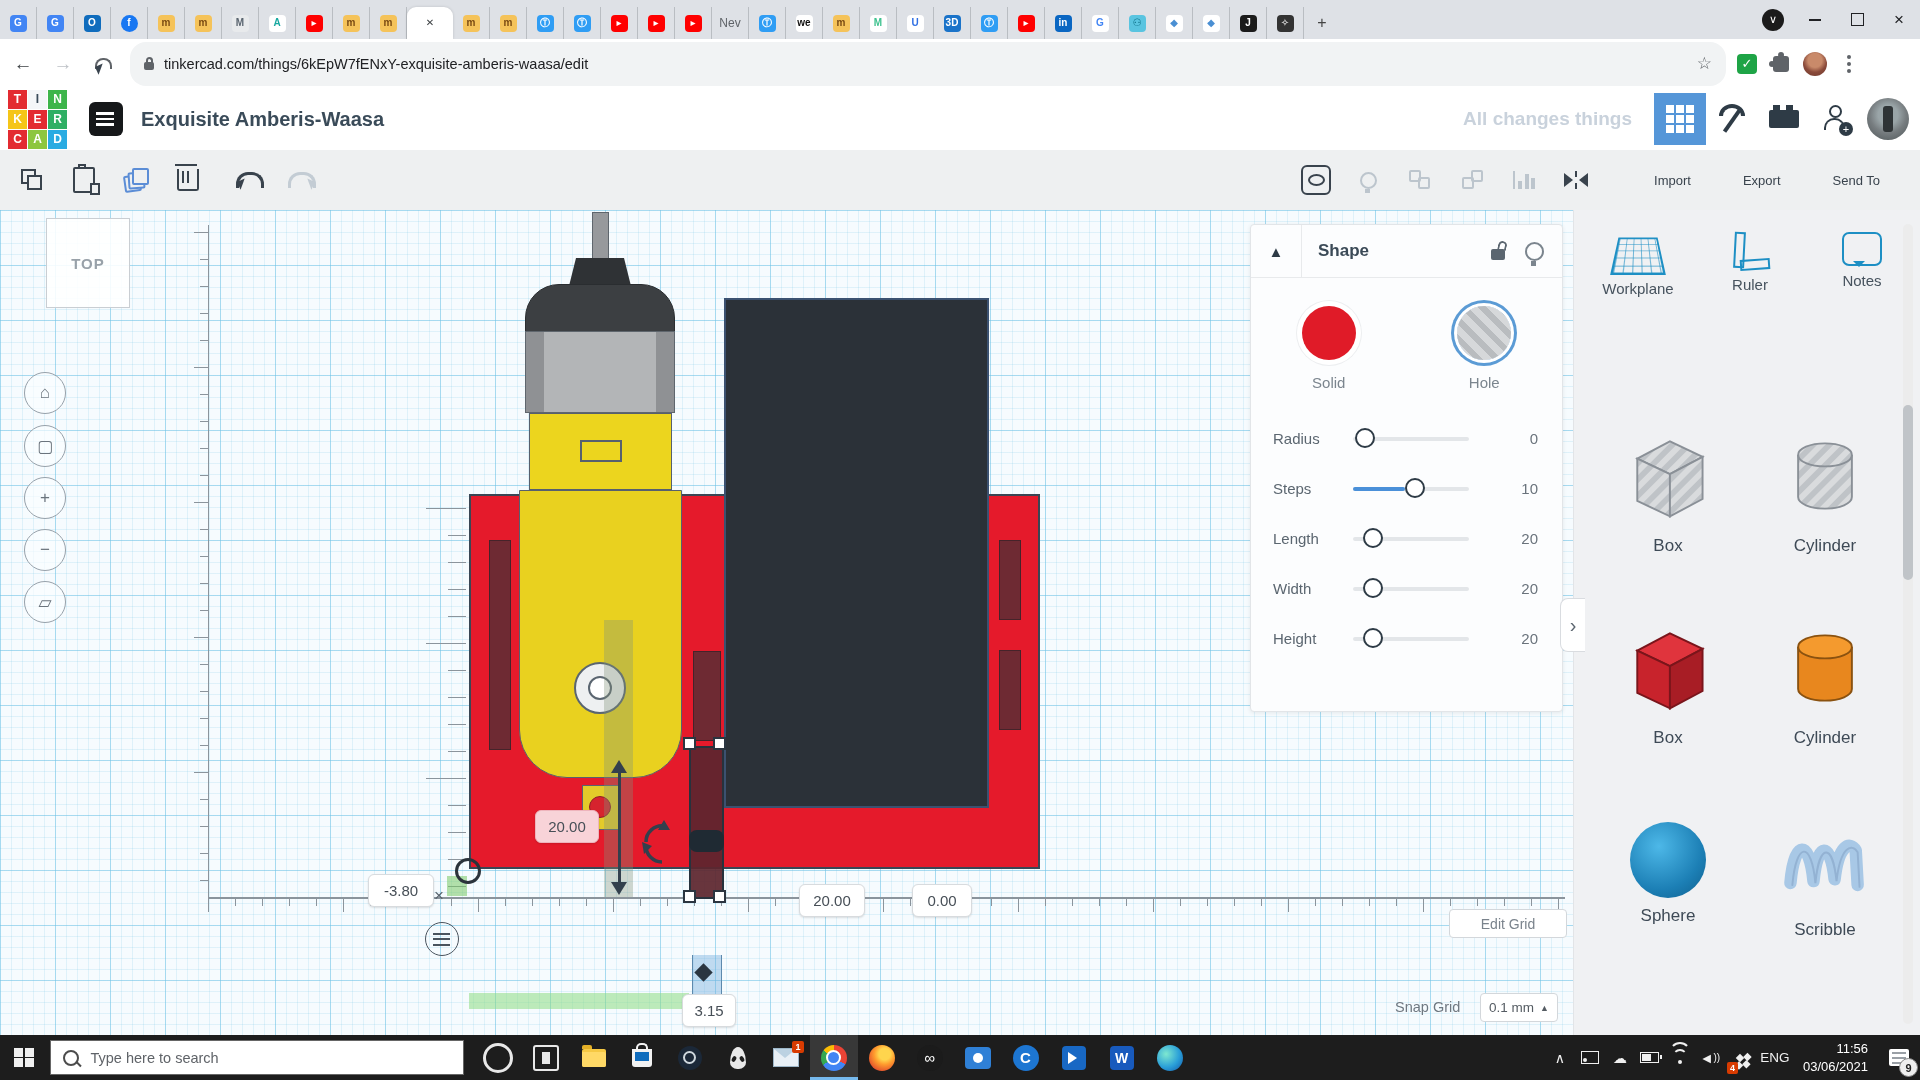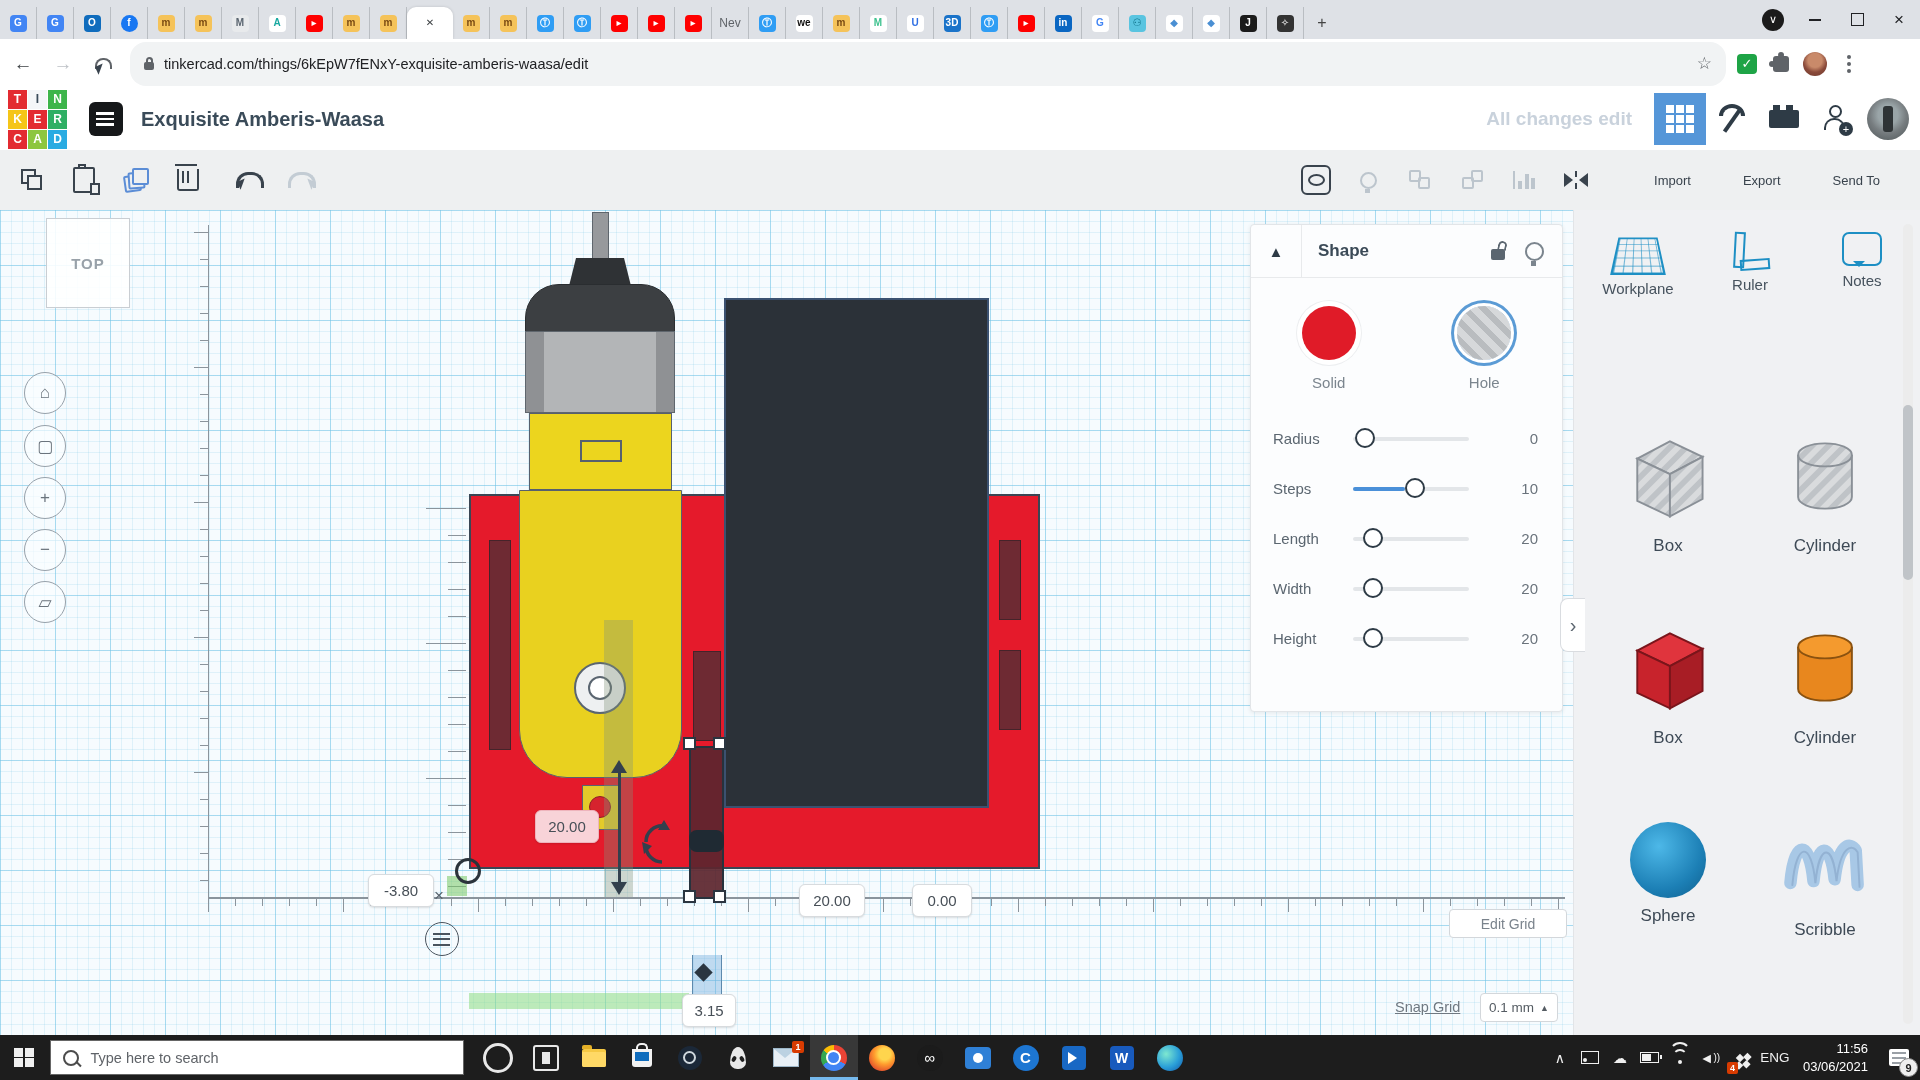--- a/index.html
+++ b/index.html
@@ -103,21 +103,21 @@
   .mat-hole{background:repeating-linear-gradient(45deg,#b9bcbf 0 6px,#d6d8da 6px 13px);box-shadow:0 0 0 3px #fff,0 0 0 6px #5b9bd5;}
   .matlabel{font-size:15px;color:#7b858e;text-align:center;margin-top:14px;}
   .srow{position:absolute;left:0;width:311px;height:24px;}
   .slabel{position:absolute;left:22px;top:3px;font-size:15px;color:#5b6670;}
   .strack{position:absolute;left:102px;top:10px;width:116px;height:4px;background:#e3e6e9;border-radius:2px;}
   .sfill{position:absolute;top:10px;height:4px;background:#4a90d9;border-radius:2px;}
   .sknob{position:absolute;top:1px;width:20px;height:20px;background:#fff;border:2.2px solid #2e3b46;border-radius:50%;box-sizing:border-box;}
   .sval{position:absolute;right:24px;top:3px;font-size:15px;color:#6a737c;}
   
   .editgrid{width:116px;height:27px;background:#fff;border:1px solid #d3d7db;border-radius:4px;display:flex;align-items:center;justify-content:center;font-size:14px;color:#7a838c;}
-  .snaplabel{font-size:14.5px;color:#6f7881;text-decoration:underline;}
+  .snaplabel{font-size:14.5px;color:#6f7881;}
   .snapdrop{width:76px;height:27px;background:#fff;border:1px solid #d3d7db;border-radius:4px;display:flex;align-items:center;justify-content:center;gap:6px;font-size:13.5px;color:#555c63;}
   
   .sidebar{left:1573px;top:210px;width:347px;height:825px;background:#f0f1f3;border-left:1px solid #e2e4e7;}
   .tool{position:absolute;width:100px;text-align:center;}
   .toollabel{font-size:15px;color:#46525d;margin-top:6px;}
   .ic-workplane{width:42px;height:38px;margin:0 auto;border:2.6px solid #1d8fc4;transform:perspective(60px) rotateX(30deg);background:
      linear-gradient(rgba(29,143,196,.6) 1.5px,transparent 1.5px),linear-gradient(90deg,rgba(29,143,196,.6) 1.5px,transparent 1.5px);background-size:8px 8px;}
   .ic-ruler{position:relative;width:40px;height:38px;margin:0 auto;}
   .ic-ruler:before{content:"";position:absolute;left:4px;top:0;width:11px;height:36px;border:2.4px solid #1d8fc4;box-sizing:border-box;transform:rotate(3deg);}
   .ic-ruler:after{content:"";position:absolute;left:10px;bottom:0;width:30px;height:11px;border:2.4px solid #1d8fc4;box-sizing:border-box;transform:rotate(-4deg);}
@@ -333,21 +333,21 @@
         <span style="background: rgb(227, 43, 49);">C</span>
         <span style="background: rgb(141, 198, 63);">A</span>
         <span style="background: rgb(41, 171, 226);">D</span>
       </div>
     <div class="listbtn">
         <i></i>
         <i></i>
         <i></i>
       </div>
     <div class="doc-title">Exquisite Amberis-Waasa</div>
-    <div class="saved">All changes edit</div>
+    <div class="saved">All changes things</div>
     <div class="hbtn gridbtn" style="margin-left:22px;">
         <span class="gridglyph">
           <i></i>
           <i></i>
           <i></i>
           <i></i>
           <i></i>
           <i></i>
           <i></i>
           <i></i>

